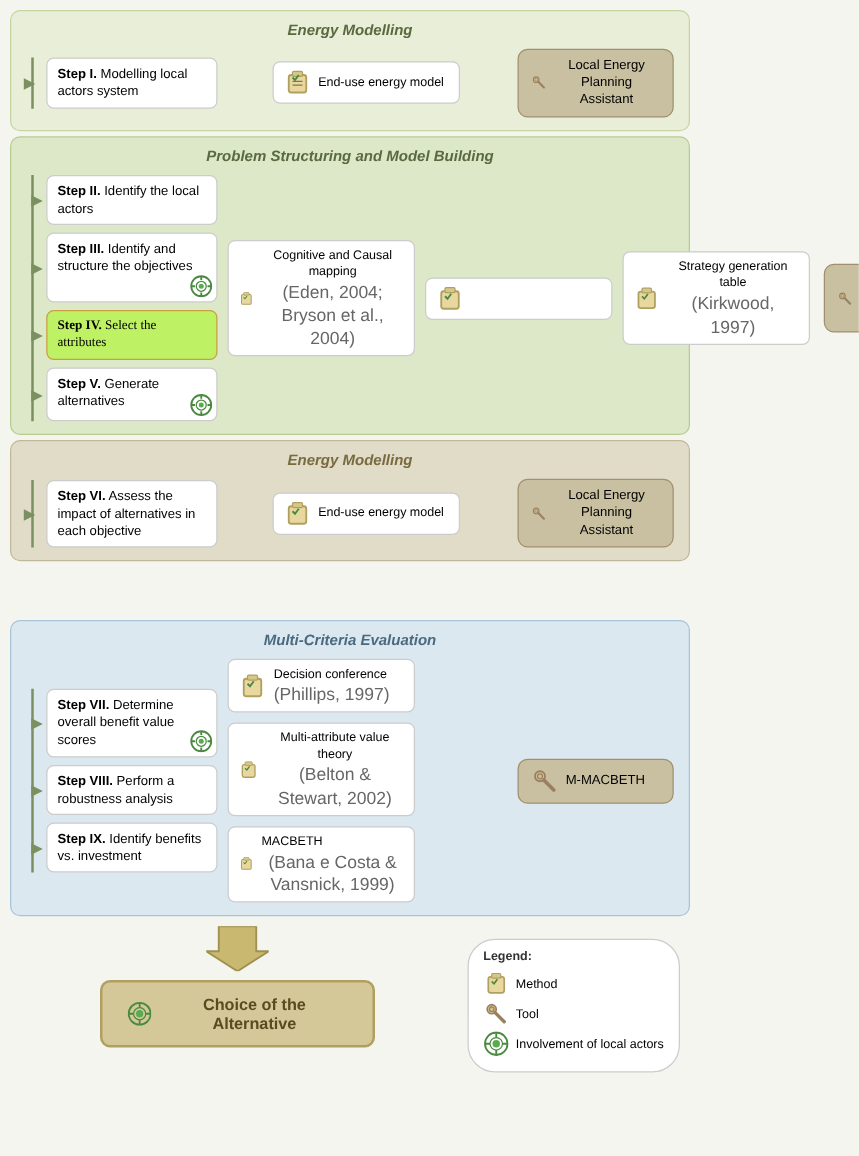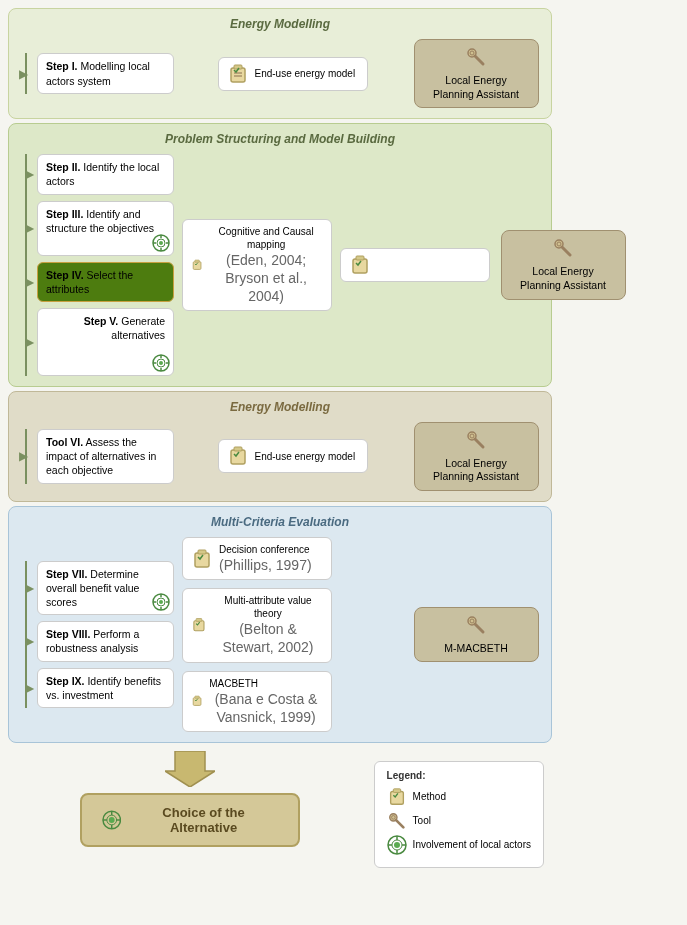--- a/index.html
+++ b/index.html
@@ -34,20 +34,21 @@
       background: #dde8c8;
       border: 1.5px solid #b8cc90;
     }
     .section-energy-modelling-2 {
       background: #e0dcc8;
       border: 1.5px solid #c0b898;
     }
     .section-multi-criteria {
       background: #dce8f0;
       border: 1.5px solid #a8c4d8;
+      margin-top: 43px;
     }
 
     .section-title {
       text-align: center;
       font-weight: bold;
       font-style: italic;
       color: #5a6a40;
       font-size: 12px;
       margin-bottom: 8px;
     }
@@ -115,21 +116,20 @@
       border: 1.5px solid #a09070;
       border-radius: 8px;
       padding: 6px 10px;
       font-size: 10.5px;
       text-align: center;
       width: 125px;
       display: flex;
       align-items: center;
       gap: 6px;
       line-height: 1.3;
-      flex-direction: column;
     }
 
     
     .choice-box {
       background: #d4c898;
       border: 2px solid #b0a060;
       border-radius: 8px;
       padding: 10px 20px;
       text-align: center;
       font-weight: bold;
@@ -160,22 +160,23 @@
 
     .legend-item {
       display: flex;
       align-items: center;
       gap: 6px;
       margin-bottom: 4px;
     }
 
     
     .step-box-selected {
-      background: #4d7c0f;
+      background: #bef264;
       border-color: #c8a040;
+      font-family: Liberation Serif, serif;
     }
   </style>
 </head>
 <body>
 
 <div class="diagram-container">
 
   <div class="section section-energy-modelling-1">
     <div class="section-title">Energy Modelling</div>
     <div class="section-row">
@@ -251,21 +252,21 @@
 
         <div style="position:relative;">
           <div style="position:absolute; left:-12px; top:50%; transform:translateY(-50%); color:#7a9060; font-size:12px;">▶</div>
           <div class="step-box step-box-selected">
             <b>Step IV.</b><span> Select the attributes</span>
           </div>
         </div>
 
         <div style="position:relative;">
           <div style="position:absolute; left:-12px; top:50%; transform:translateY(-50%); color:#7a9060; font-size:12px;">▶</div>
-          <div class="step-box" style="padding-bottom:32px;text-align:right;">
+          <div class="step-box" style="padding-bottom:8px;">
             <b>Step V.</b><span> Generate alternatives</span>
             <svg style="position:absolute;bottom:3px;right:3px;" width="18" height="18" viewBox="0 0 18 18">
               <circle cx="9" cy="9" r="8" fill="none" stroke="#4a8a40" stroke-width="1.5"></circle>
               <circle cx="9" cy="9" r="4" fill="none" stroke="#4a8a40" stroke-width="1"></circle>
               <line x1="9" y1="1" x2="9" y2="4" stroke="#4a8a40" stroke-width="1.5"></line>
               <line x1="9" y1="14" x2="9" y2="17" stroke="#4a8a40" stroke-width="1.5"></line>
               <line x1="1" y1="9" x2="4" y2="9" stroke="#4a8a40" stroke-width="1.5"></line>
               <line x1="14" y1="9" x2="17" y2="9" stroke="#4a8a40" stroke-width="1.5"></line>
               <circle cx="9" cy="9" r="2" fill="#5aaa50"></circle>
             </svg>
@@ -287,20 +288,31 @@
         </div>
 
         <div class="method-box">
           <svg width="22" height="22" viewBox="0 0 22 22">
             <rect x="4" y="5" width="14" height="14" rx="2" fill="#e8d8a0" stroke="#b0a060" stroke-width="1.5"></rect>
             <rect x="7" y="2" width="8" height="4" rx="1" fill="#d4c888" stroke="#b0a060" stroke-width="1"></rect>
             <polyline points="7,9 9,11 12,7" fill="none" stroke="#4a8a40" stroke-width="1.5"></polyline>
           </svg>
         </div>
 
+        <div class="method-box">
+          <svg width="22" height="22" viewBox="0 0 22 22">
+            <rect x="4" y="5" width="14" height="14" rx="2" fill="#e8d8a0" stroke="#b0a060" stroke-width="1.5"></rect>
+            <rect x="7" y="2" width="8" height="4" rx="1" fill="#d4c888" stroke="#b0a060" stroke-width="1"></rect>
+            <polyline points="7,9 9,11 12,7" fill="none" stroke="#4a8a40" stroke-width="1.5"></polyline>
+          </svg>
+          <div class="method-box-text">
+            <span>Strategy generation table</span>
+            <span class="method-ref">(Kirkwood, 1997)</span>
+          </div>
+        </div>
       </div>
 
       <div style="width:130px; flex-shrink:0; display:flex; flex-direction:column; align-items:center; justify-content:center; height:100%;">
         <div class="tool-box">
           <svg width="22" height="22" viewBox="0 0 22 22">
             <circle cx="7" cy="7" r="4" fill="#d0c090" stroke="#9a8060" stroke-width="1.5"></circle>
             <circle cx="7" cy="7" r="2" fill="none" stroke="#9a8060" stroke-width="1"></circle>
             <line x1="10" y1="10" x2="18" y2="18" stroke="#9a8060" stroke-width="3" stroke-linecap="round"></line>
           </svg>
           <span>Local Energy Planning Assistant</span>
@@ -309,21 +321,21 @@
     </div>
   </div>
 
   <div class="section section-energy-modelling-2">
     <div class="section-title section-title-tan">Energy Modelling</div>
     <div class="section-row">
       <div style="width:155px; flex-shrink:0; padding-left:18px; position:relative;">
         <div style="position:absolute; left:6px; top:0; bottom:0; width:2px; background:#7a9060;"></div>
         <div style="position:absolute; left:0; top:50%; transform:translateY(-50%); color:#7a9060; font-size:12px;">▶</div>
         <div class="step-box">
-          <b>Tool VI.</b><span> Assess the impact of alternatives in each objective</span>
+          <b>Step VI.</b><span> Assess the impact of alternatives in each objective</span>
         </div>
       </div>
       <div style="flex:1; display:flex; flex-direction:column; align-items:center;">
         <div class="method-box">
           <svg width="22" height="22" viewBox="0 0 22 22">
             <rect x="4" y="5" width="14" height="14" rx="2" fill="#e8d8a0" stroke="#b0a060" stroke-width="1.5"></rect>
             <rect x="7" y="2" width="8" height="4" rx="1" fill="#d4c888" stroke="#b0a060" stroke-width="1"></rect>
             <polyline points="7,9 9,11 12,7" fill="none" stroke="#4a8a40" stroke-width="1.5"></polyline>
           </svg>
           <div class="method-box-text">
@@ -449,21 +461,21 @@
           <line x1="10" y1="1" x2="10" y2="5" stroke="#4a8a40" stroke-width="1.5"></line>
           <line x1="10" y1="15" x2="10" y2="19" stroke="#4a8a40" stroke-width="1.5"></line>
           <line x1="1" y1="10" x2="5" y2="10" stroke="#4a8a40" stroke-width="1.5"></line>
           <line x1="15" y1="10" x2="19" y2="10" stroke="#4a8a40" stroke-width="1.5"></line>
           <circle cx="10" cy="10" r="3" fill="#5aaa50"></circle>
         </svg>
         <span>Choice of the Alternative</span>
       </div>
     </div>
 
-    <div class="legend-box" style="margin-top:10px;">
+    <div class="legend-box" style="margin-top:10px;border-radius:22px;">
       <div class="legend-title">Legend:</div>
 
       <div class="legend-item">
         <svg width="20" height="20" viewBox="0 0 22 22">
           <rect x="4" y="5" width="14" height="14" rx="2" fill="#e8d8a0" stroke="#b0a060" stroke-width="1.5"></rect>
           <rect x="7" y="2" width="8" height="4" rx="1" fill="#d4c888" stroke="#b0a060" stroke-width="1"></rect>
           <polyline points="7,9 9,11 12,7" fill="none" stroke="#4a8a40" stroke-width="1.5"></polyline>
         </svg>
         <span>Method</span>
       </div>

